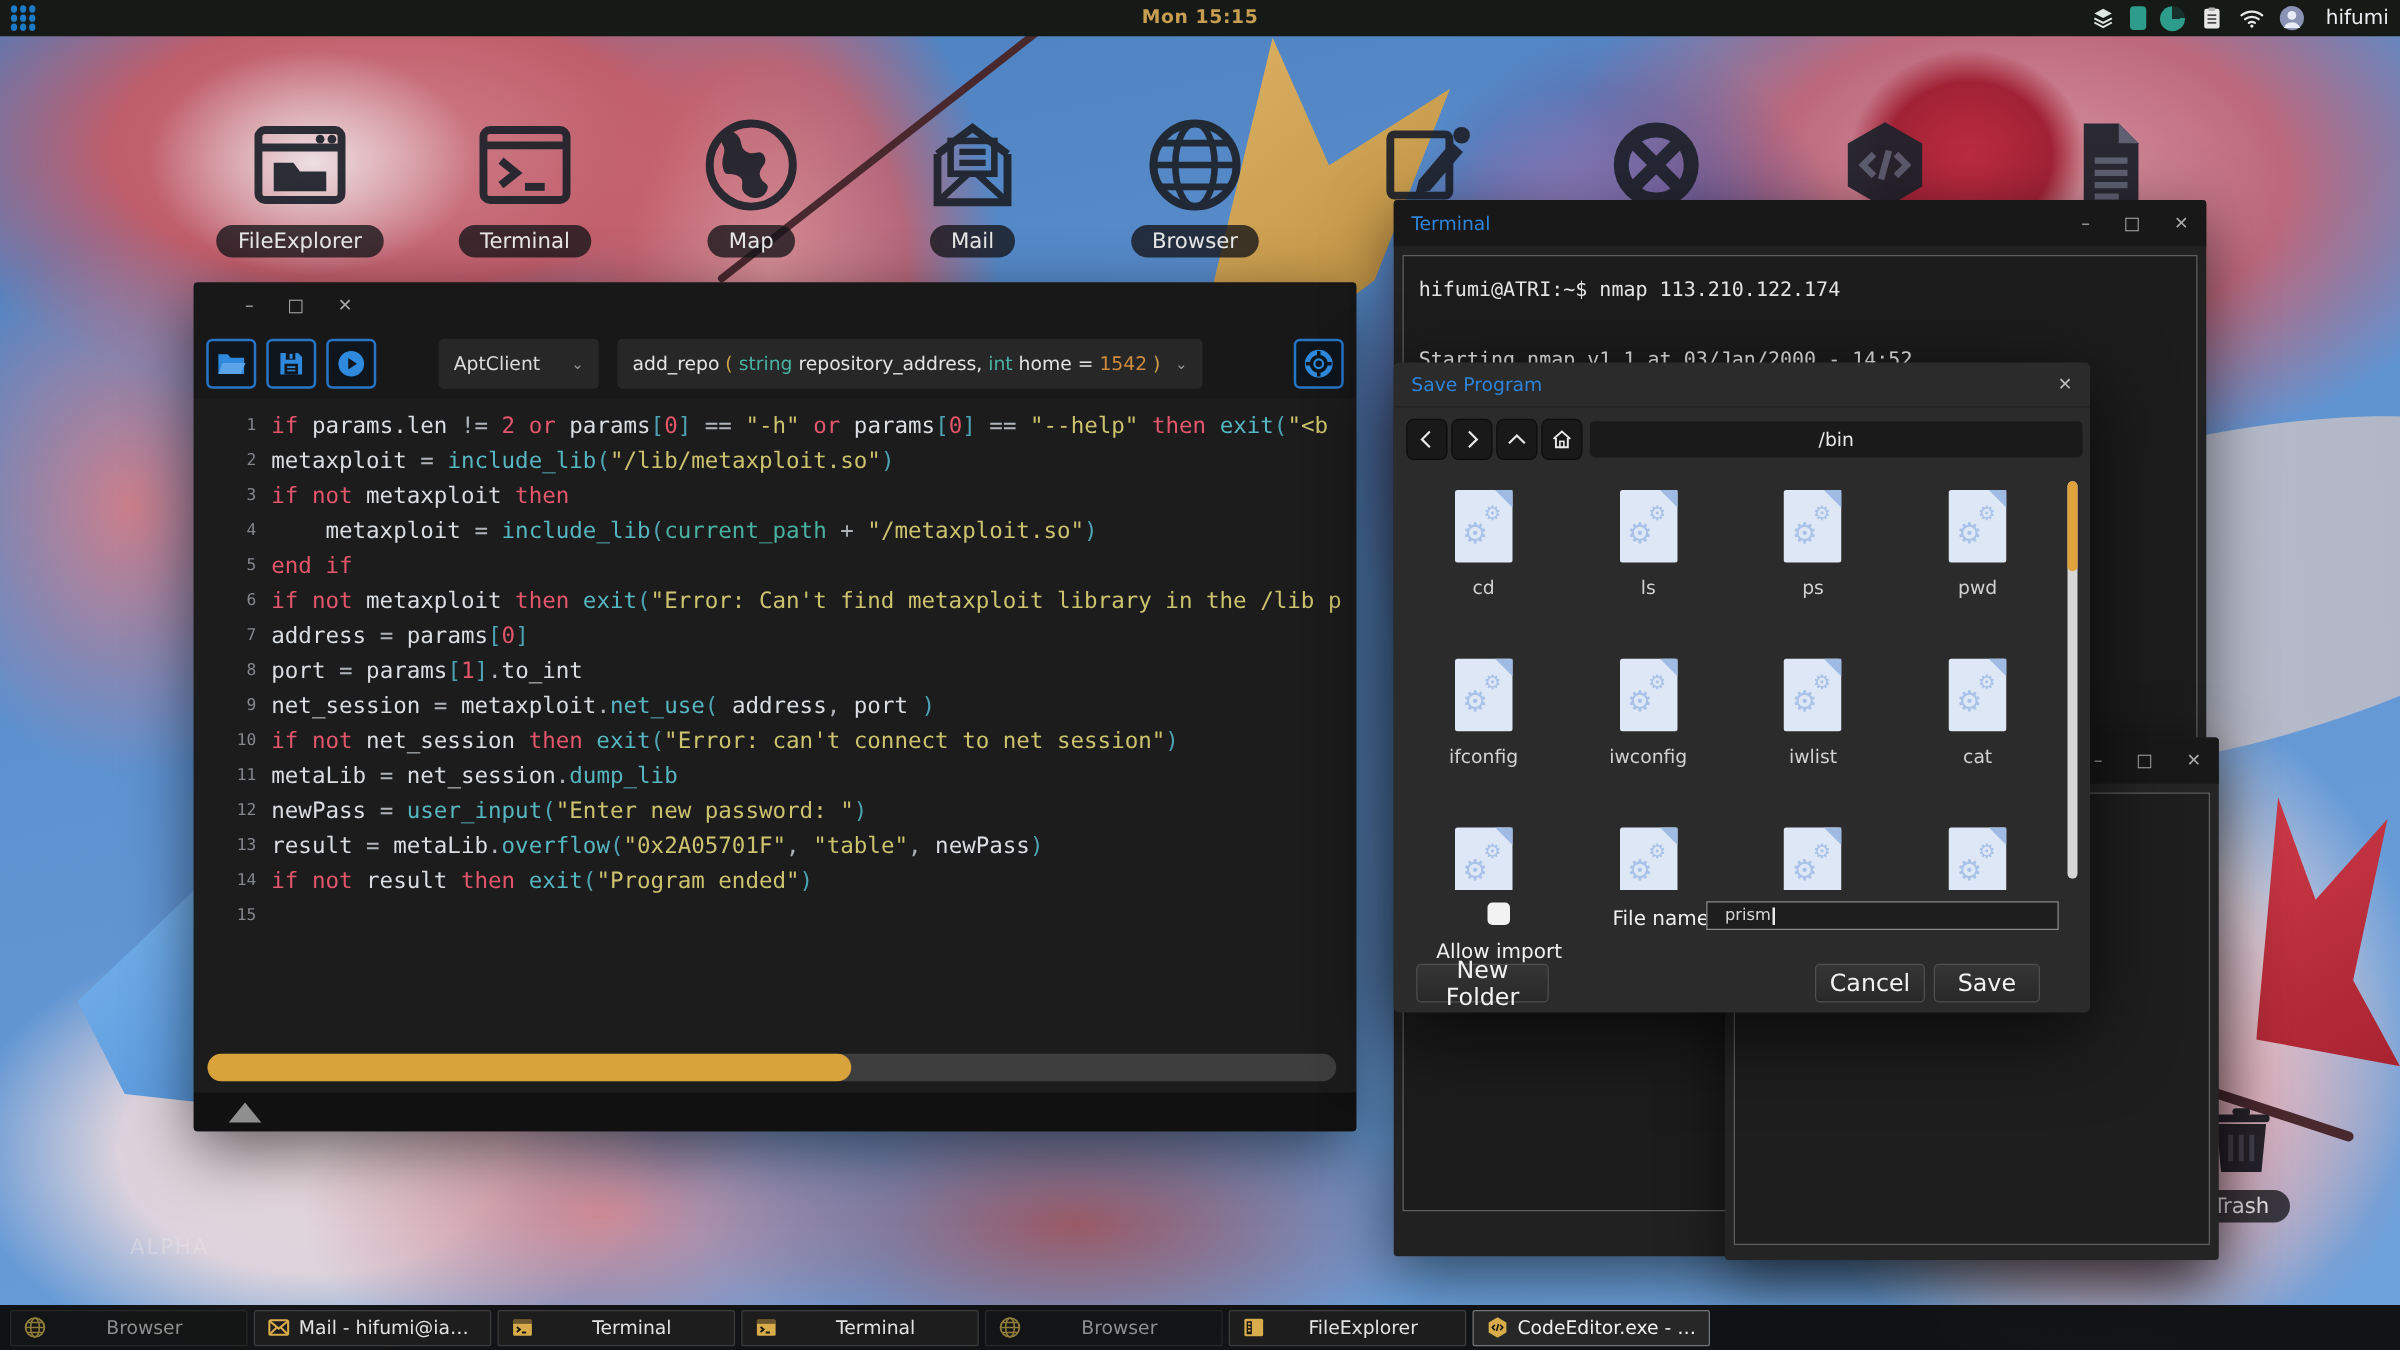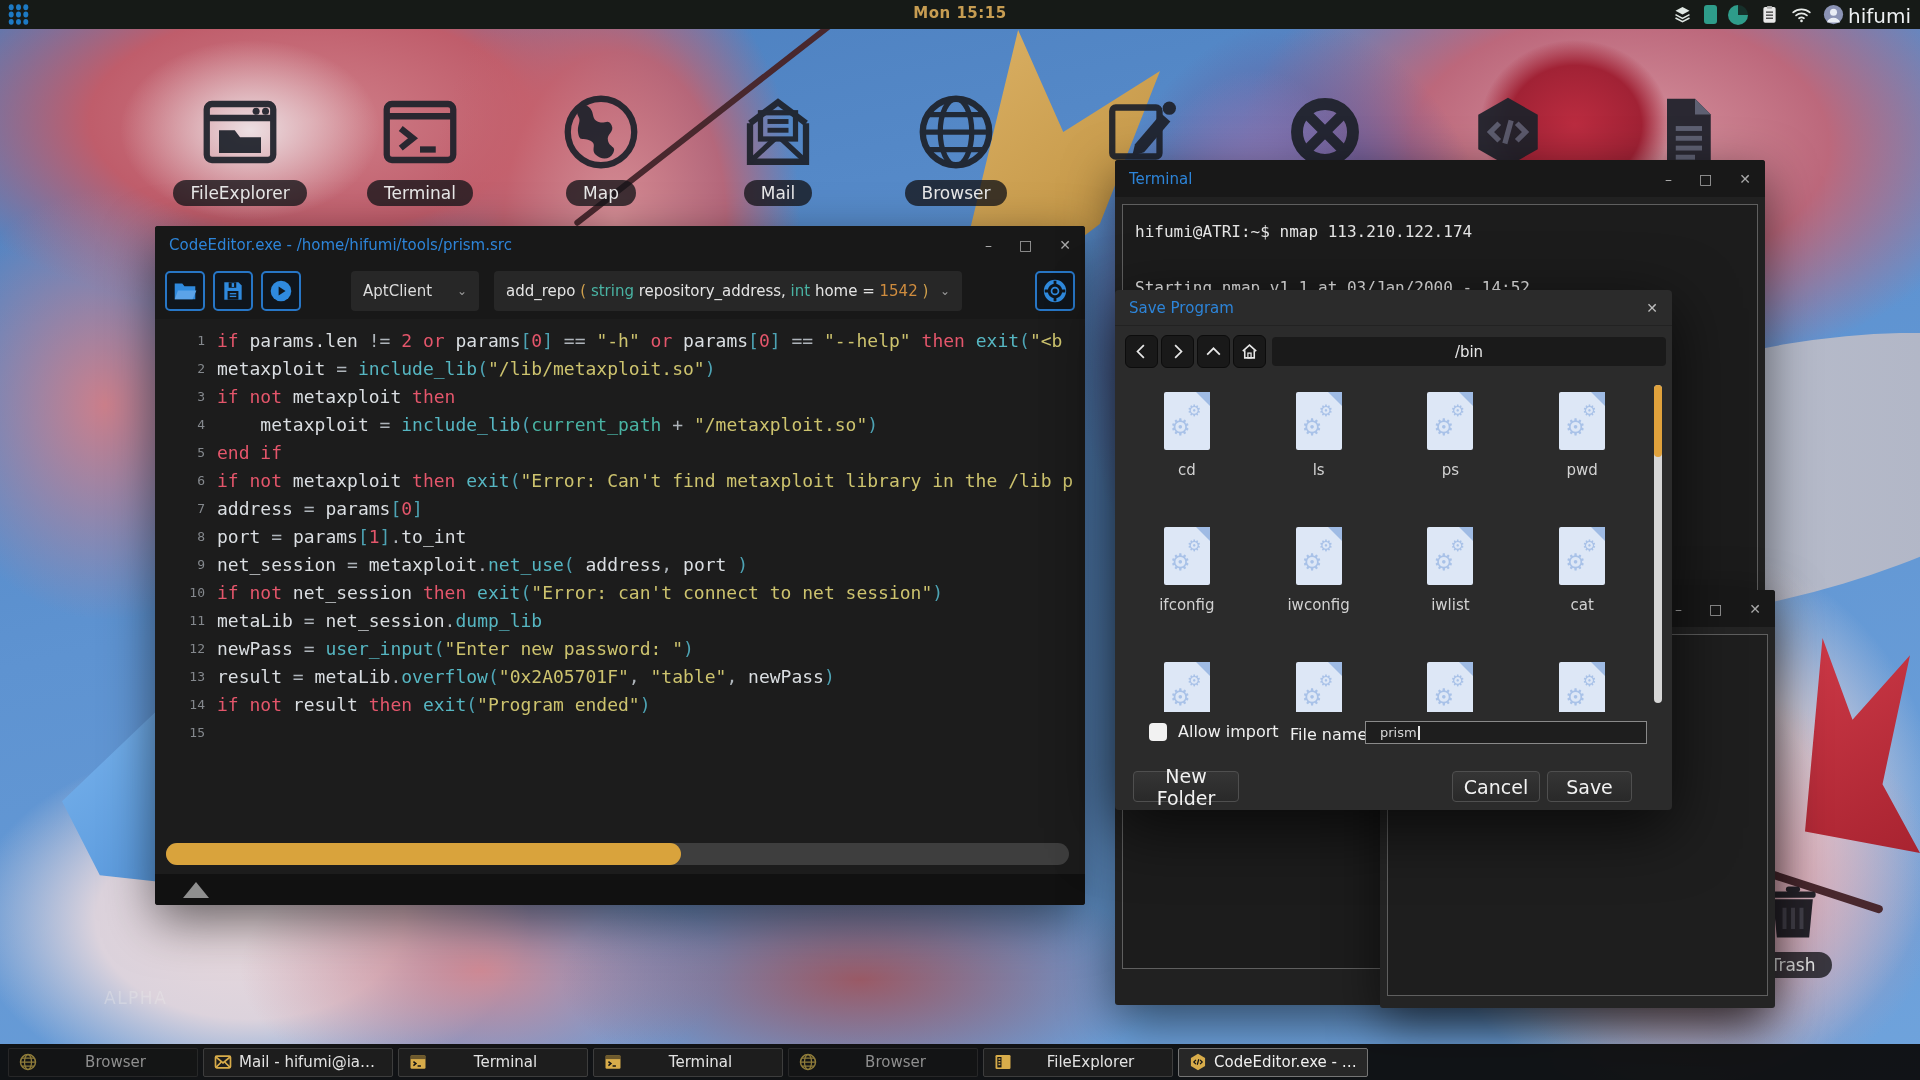--- a/index.html
+++ b/index.html
@@ -115,21 +115,21 @@
   .fitem{width:104px;height:129px;display:flex;flex-direction:column;align-items:center;padding-top:12px;}
   .ficon{position:relative;width:46px;height:58px;background:#dde7f6;border-radius:2px;}
   .ficon::after{content:"";position:absolute;right:0;top:0;border-top:14px solid #9fbbe4;
     border-left:14px solid transparent;}
   .gear{position:absolute;color:#a9c2e8;line-height:1;}
   .g1{left:6px;top:24px;font-size:23px;}
   .g2{left:23px;top:11px;font-size:16px;}
   .flabel{margin-top:11px;color:#d2d2d2;font-size:15px;}
   .vscroll{position:absolute;right:10px;top:95px;width:8px;height:318px;background:#d6d6d6;border-radius:4px;}
   .vthumb{position:absolute;top:0;left:0;right:0;height:72px;background:#e0a23c;border-radius:4px;}
-  .chkrow{position:absolute;top:432px;left:34px;display:flex;align-items:center;gap:11px;}
+  .chkrow{position:absolute;top:432px;left:34px;display:flex;align-items:center;gap:11px;flex-direction:column;}
   .cbx{width:18px;height:18px;background:#f2f2f2;border-radius:4px;}
   .chklabel{color:#f0f0f0;font-size:16px;}
   .fnlabel{position:absolute;top:435px;left:175px;color:#f0f0f0;font-size:16px;}
   .fninput{position:absolute;top:431px;left:250px;width:282px;height:23px;background:#1e1e1e;
     border:1px solid #8a8a8a;display:flex;align-items:center;padding:0 14px;}
   .fnvalue{color:#d6d6d6;font-size:13px;}
   .caret{display:inline-block;width:2px;height:14px;background:#e8e8e8;margin-left:1px;}
   .dbtn{position:absolute;height:31px;background:linear-gradient(#353535,#292929);
     border:1px solid #4f4f4f;border-radius:4px;color:#f2f2f2;font-size:19px;
     display:flex;align-items:center;justify-content:center;font-family:inherit;}
@@ -155,21 +155,21 @@
   .apps{position:absolute;left:6px;top:2px;width:25px;height:25px;}
   .apps svg{width:100%;height:100%;}
   .clock{position:absolute;left:50%;top:4px;transform:translateX(-50%);color:#c79d52;
     font-size:15px;font-weight:bold;letter-spacing:.5px;}
   .tray{position:absolute;right:76px;top:0;height:29px;display:flex;align-items:center;gap:11px;}
   .tray-ic{width:21px;height:21px;display:flex;align-items:center;justify-content:center;}
   .tray-ic svg{width:100%;height:100%;}
   .ic-battery{width:13px;height:19px;background:#2e9c8a;border-radius:3px;}
   .ic-pie{width:20px;height:20px;border-radius:50%;background:conic-gradient(#16302a 0 88deg,#2e9c8a 88deg 360deg);}
   .ic-avatar{border-radius:50%;overflow:hidden;}
-  .uname{position:absolute;right:9px;top:4px;color:#eceff1;font-size:20px;}
+  .uname{position:absolute;right:9px;top:4px;color:#eceff1;font-size:16px;}
 </style>
 </head>
 <body>
 
 <div class="screen">
 
   <div class="wallpaper">
     <div class="blob b1"></div>
     <div class="blob b2"></div>
     <div class="blob b3"></div>
@@ -278,21 +278,20 @@
           <path d="M5 7.5h14l-1.3 13.5H6.3z" fill="currentColor"></path>
           <rect x="4" y="4.8" width="16" height="2.2" rx="1" fill="currentColor"></rect>
           <rect x="9.5" y="3" width="5" height="2" rx="1" fill="currentColor"></rect>
           <path d="M9 10.5v7.5M12 10.5v7.5M15 10.5v7.5" stroke="#3a3a44" stroke-width="1.4"></path>
         </svg></span>
     <span class="dlabel">Trash</span>
   </div>
 
   <div class="win codeeditor">
     <div class="titlebar">
-      <span class="title">CodeEditor.exe - /home/hifumi/tools/prism.src</span>
       <span class="wc">–</span>
       <span class="wc">□</span>
       <span class="wc">✕</span>
     </div>
     <div class="toolbar">
       <button class="tbtn"><span><svg viewBox="0 0 24 24">
               <path d="M2.5 5h7l2 2.5h10v12h-19z" fill="currentColor"></path>
               <path d="M2.5 19.5l3-8h17l-3.5 8z" fill="#5ba3e8"></path>
             </svg></span></button>
       <button class="tbtn"><span><svg viewBox="0 0 24 24">

